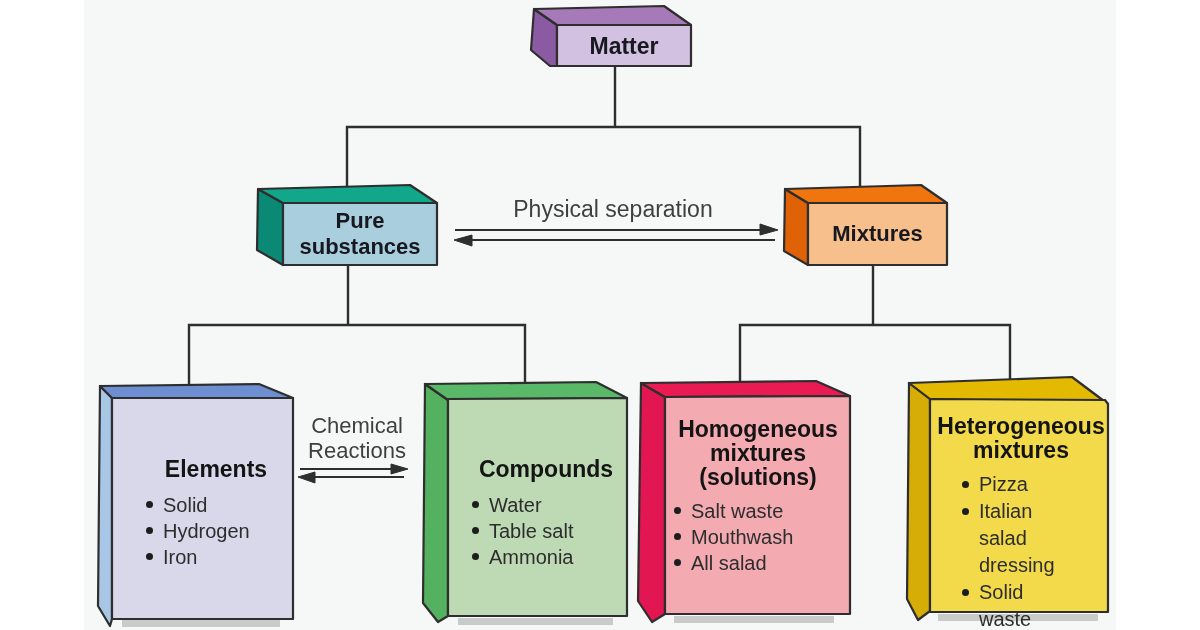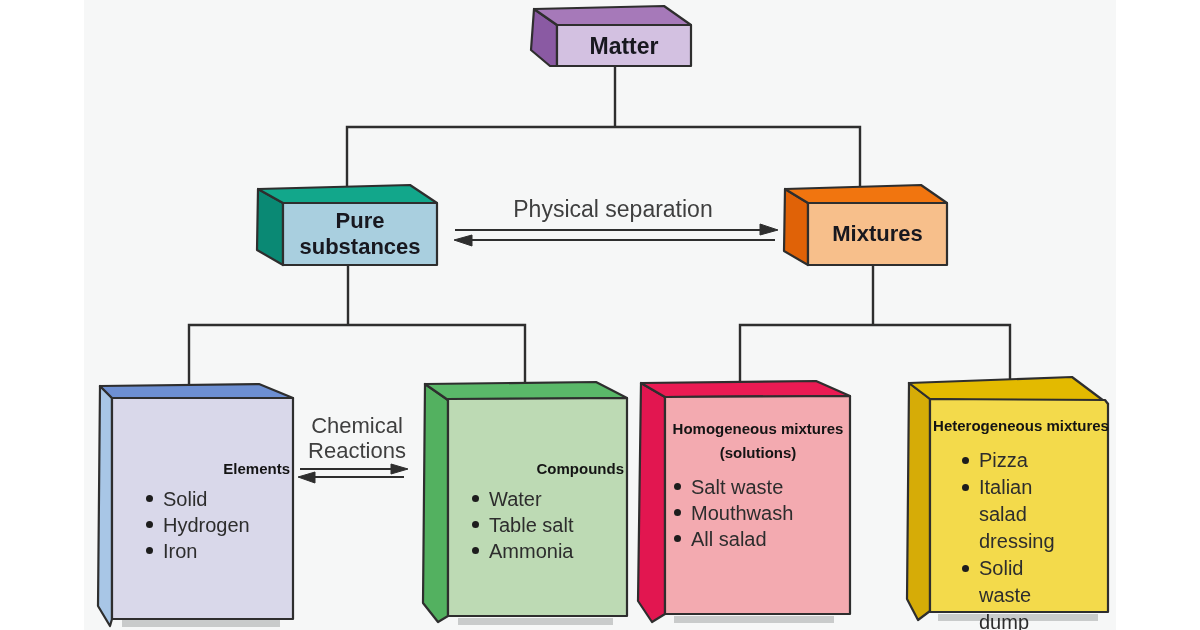--- a/index.html
+++ b/index.html
@@ -29,24 +29,24 @@
   .relation-label {
     text-align: center;
     font-size: 23px; line-height: 25px;
     color: #3f3f3f;
   }
   .relation-label.chem { font-size: 22px; }
 
   
   .box-block { position: absolute; }
   .box-title {
-    font-weight: bold; font-size: 15px; line-height: 24px;
+    font-weight: bold; font-size: 23px; line-height: 24px;
     color: #141414;
   }
-  .box-title.left { text-align: right; padding-left: 4px; margin-bottom: 5px; }
+  .box-title.left { text-align: center; padding-left: 4px; margin-bottom: 11px; }
   .box-title.center { text-align: center; margin-bottom: 9px; }
   ul.bullets { list-style: none; margin: 0; padding: 0 0 0 6px; }
   ul.bullets li {
     position: relative;
     padding-left: 19px;
     font-size: 20px; line-height: 26px;
     color: #2d2d2d;
   }
   ul.bullets li::before {
     content: "";

